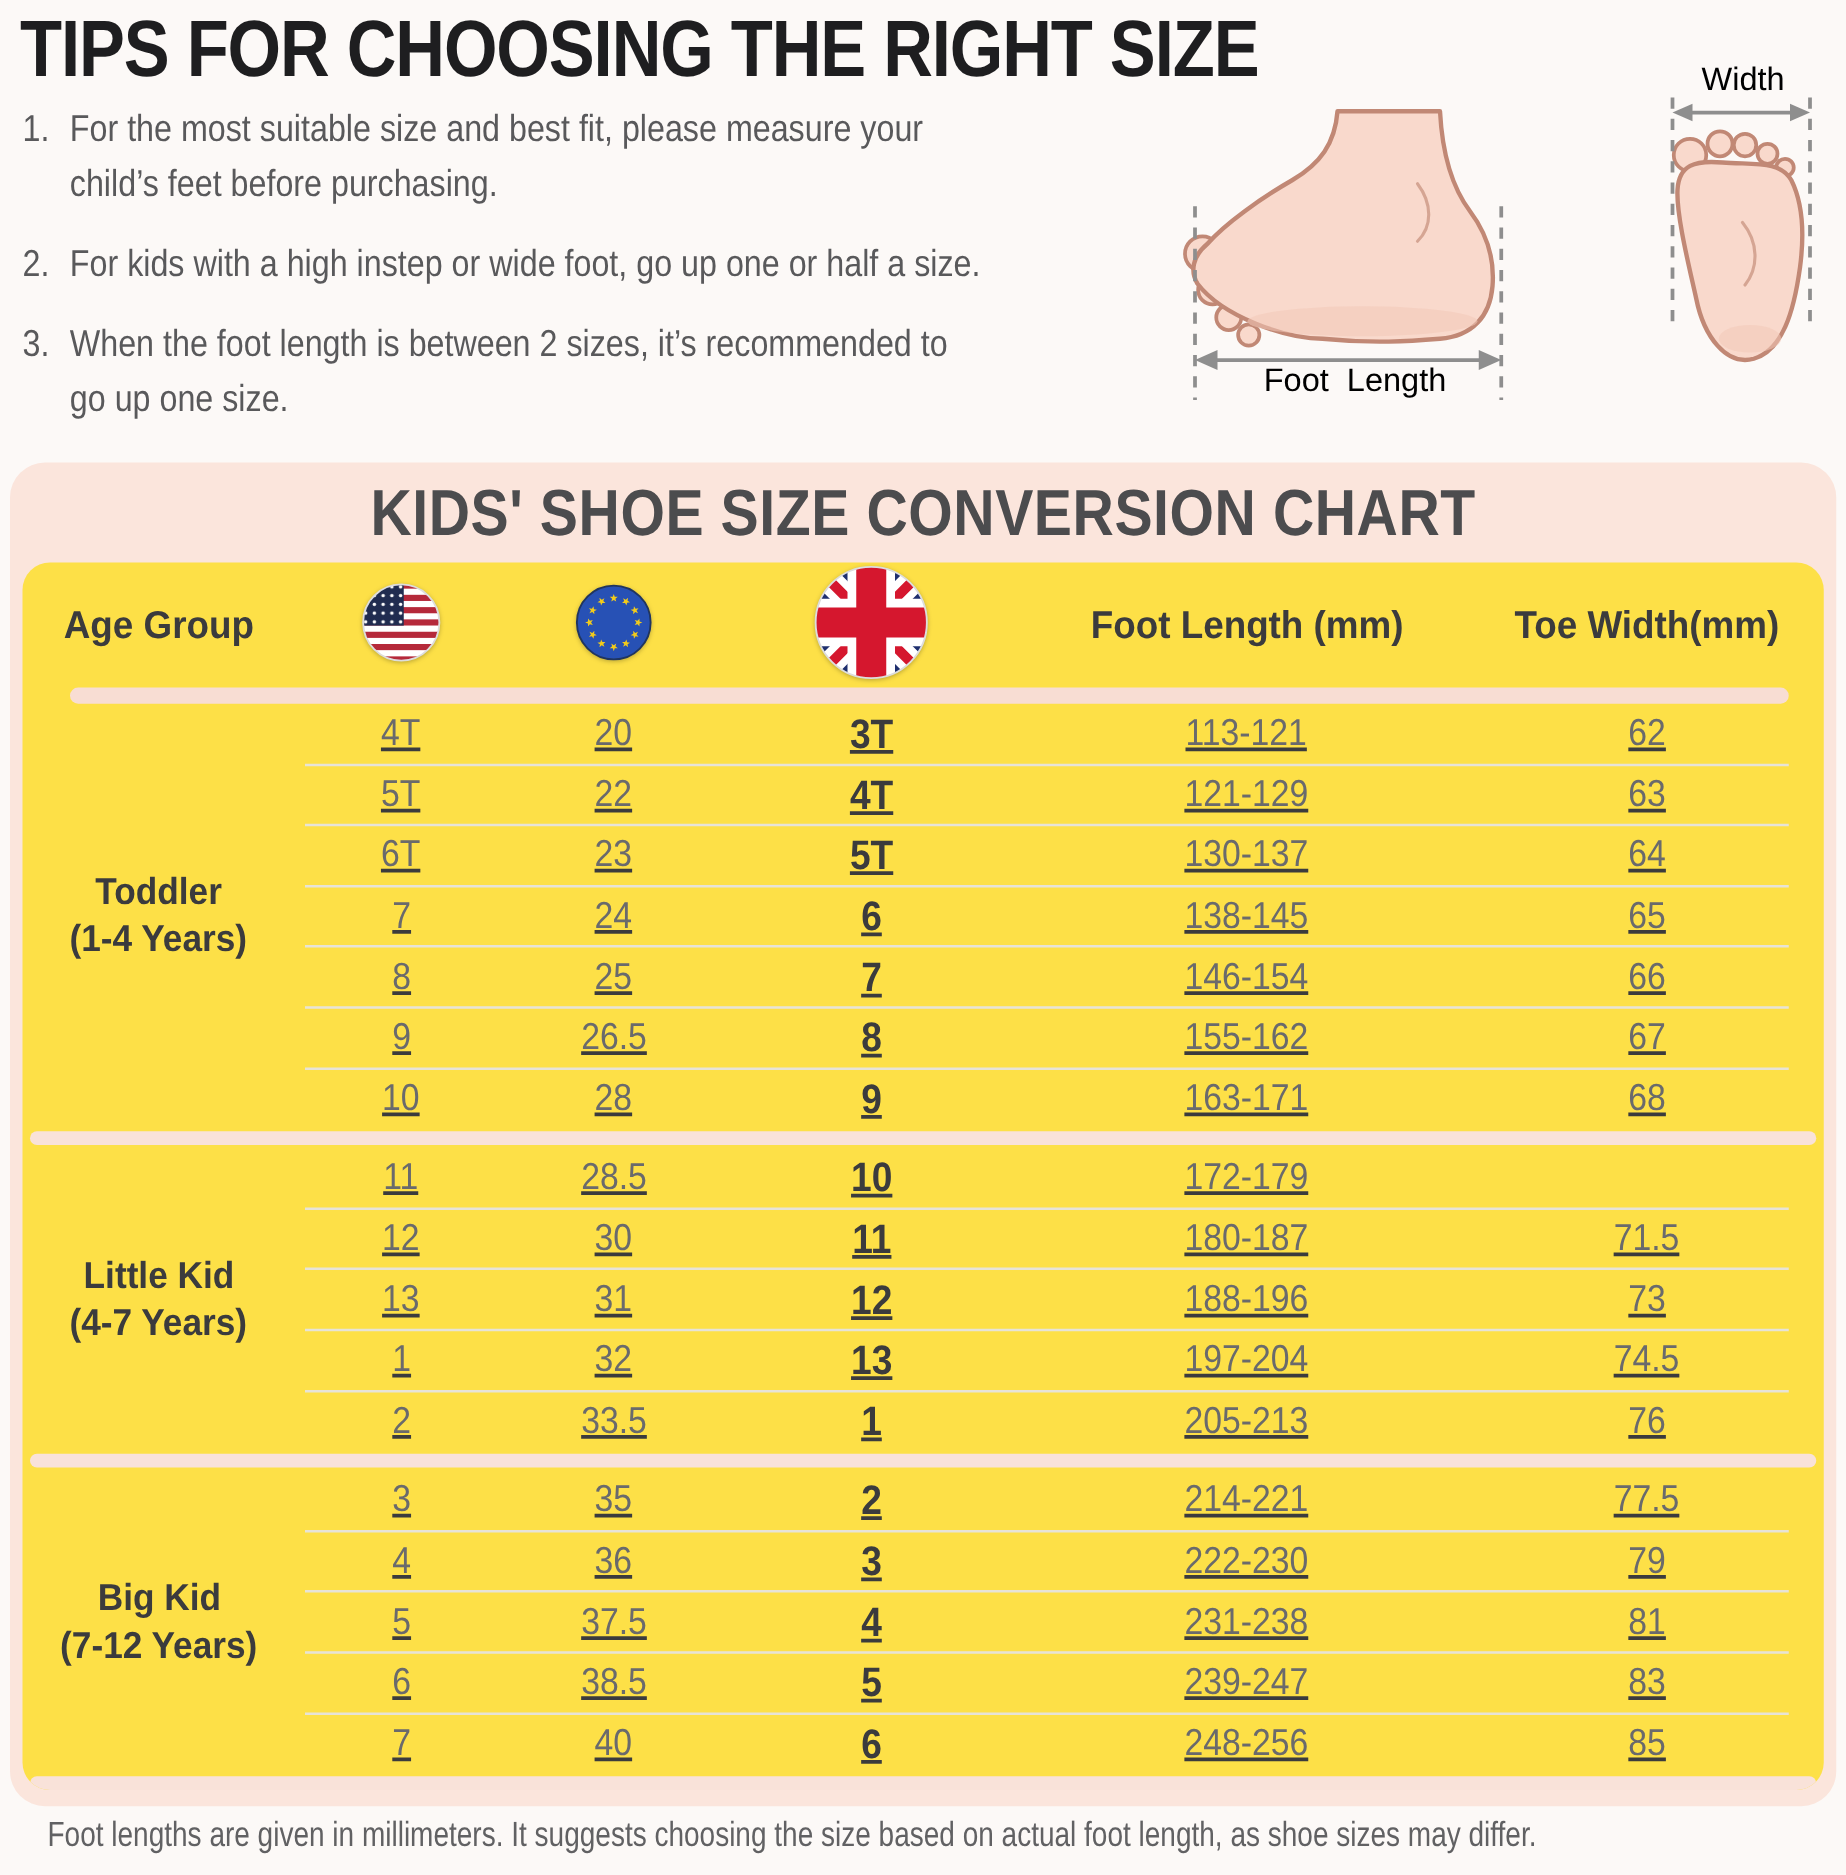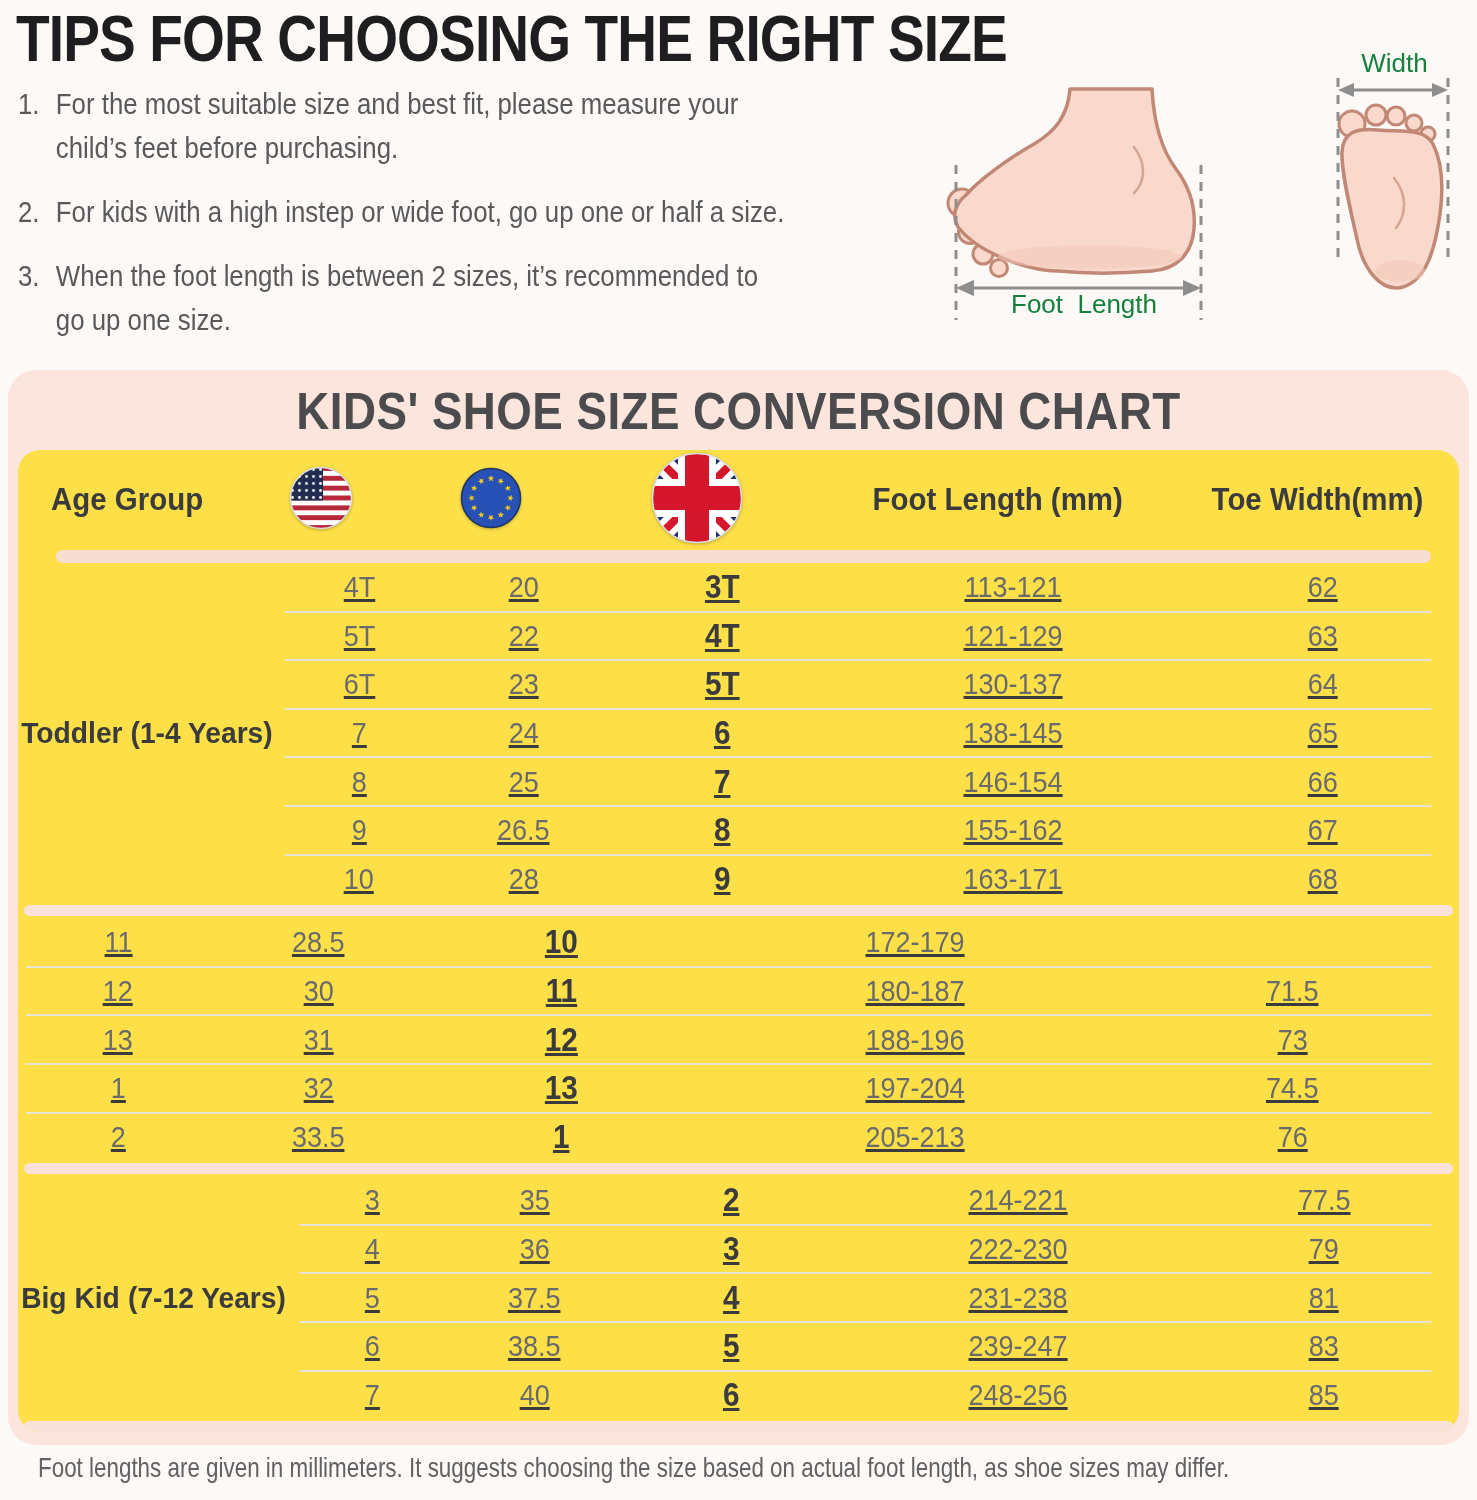--- a/index.html
+++ b/index.html
@@ -21,21 +21,21 @@
     white-space:nowrap;
   }
   .tips{ margin-left:18px; width:960px; }
   .tip{ display:flex; margin-bottom:20px; transform:scaleX(0.86); transform-origin:left top; }
   .tip-num{ flex:0 0 44px; font-size:30px; color:#59595b; line-height:44px; }
   .tip-lines div{ font-size:30px; color:#59595b; line-height:44px; white-space:pre; }
 
   
   .diagram{ position:absolute; }
   .diagram-label{
-    position:absolute; font-size:26px; color:#15803d;
+    position:absolute; font-size:26px; color:#000000;
     white-space:pre; text-align:center; width:100%;
   }
   .side-foot{ left:938px; top:85px; width:292px; height:250px; }
   .side-foot .diagram-label{ top:204px; }
   .sole-foot{ left:1312px; top:48px; width:165px; height:260px; }
   .sole-foot .diagram-label{ top:0; }
   .sole-foot svg{ position:absolute; top:28px; left:0; }
 
   
   .chart-panel{
@@ -66,21 +66,21 @@
   .c4{ flex:0 0 23.1%; }
 
   .table-header{ height:100px; }
   .hlabel{ font-weight:700; font-size:31px; color:#3b3b3d; transform:scaleX(0.95); white-space:nowrap; }
   .flag{ filter:drop-shadow(0 1px 1.5px rgba(0,0,0,0.25)); }
 
   .header-divider{ height:13px; border-radius:7px; background:#f8ddd3; margin:0 28px 0 38px; }
   .group-divider{ height:11px; border-radius:6px; background:#f9e2d9; margin:2px 6px; }
 
   .group{ display:flex; }
-  .group .col-label{ flex-direction:row; }
+  .group .col-label{ flex-direction:column; }
   .age-line{ font-weight:700; font-size:30px; color:#3b3b3d; line-height:38px; transform:scaleX(0.94); white-space:nowrap; }
   .group-rows{ flex:1 1 auto; }
   .row{ height:48.6px; position:relative;text-decoration:underline; }
   .row + .row::before{
     content:""; position:absolute; top:-1px; left:8px; right:28px;
     height:2px; background:#e7e3d7;
   }
   .val{ font-size:30px; color:#6a6a6c; transform:scaleX(0.9); white-space:nowrap; }
   .val.uk{ font-size:33px; font-weight:700; color:#3b3b3d; }
 
@@ -390,20 +390,24 @@
                 <div class="val">163-171</div>
               </div>
               <div class="c c4">
                 <div class="val">68</div>
               </div>
             </div>
           </div>
         </div>
         <div class="group-divider"></div>
         <div class="group">
+          <div class="col-label">
+            <div class="age-line">Little Kid</div>
+            <div class="age-line">(4-7 Years)</div>
+          </div>
           <div class="group-rows">
             <div class="row vals">
               <div class="c c0">
                 <div class="val">11</div>
               </div>
               <div class="c c1">
                 <div class="val">28.5</div>
               </div>
               <div class="c c2">
                 <div class="val uk">10</div>

